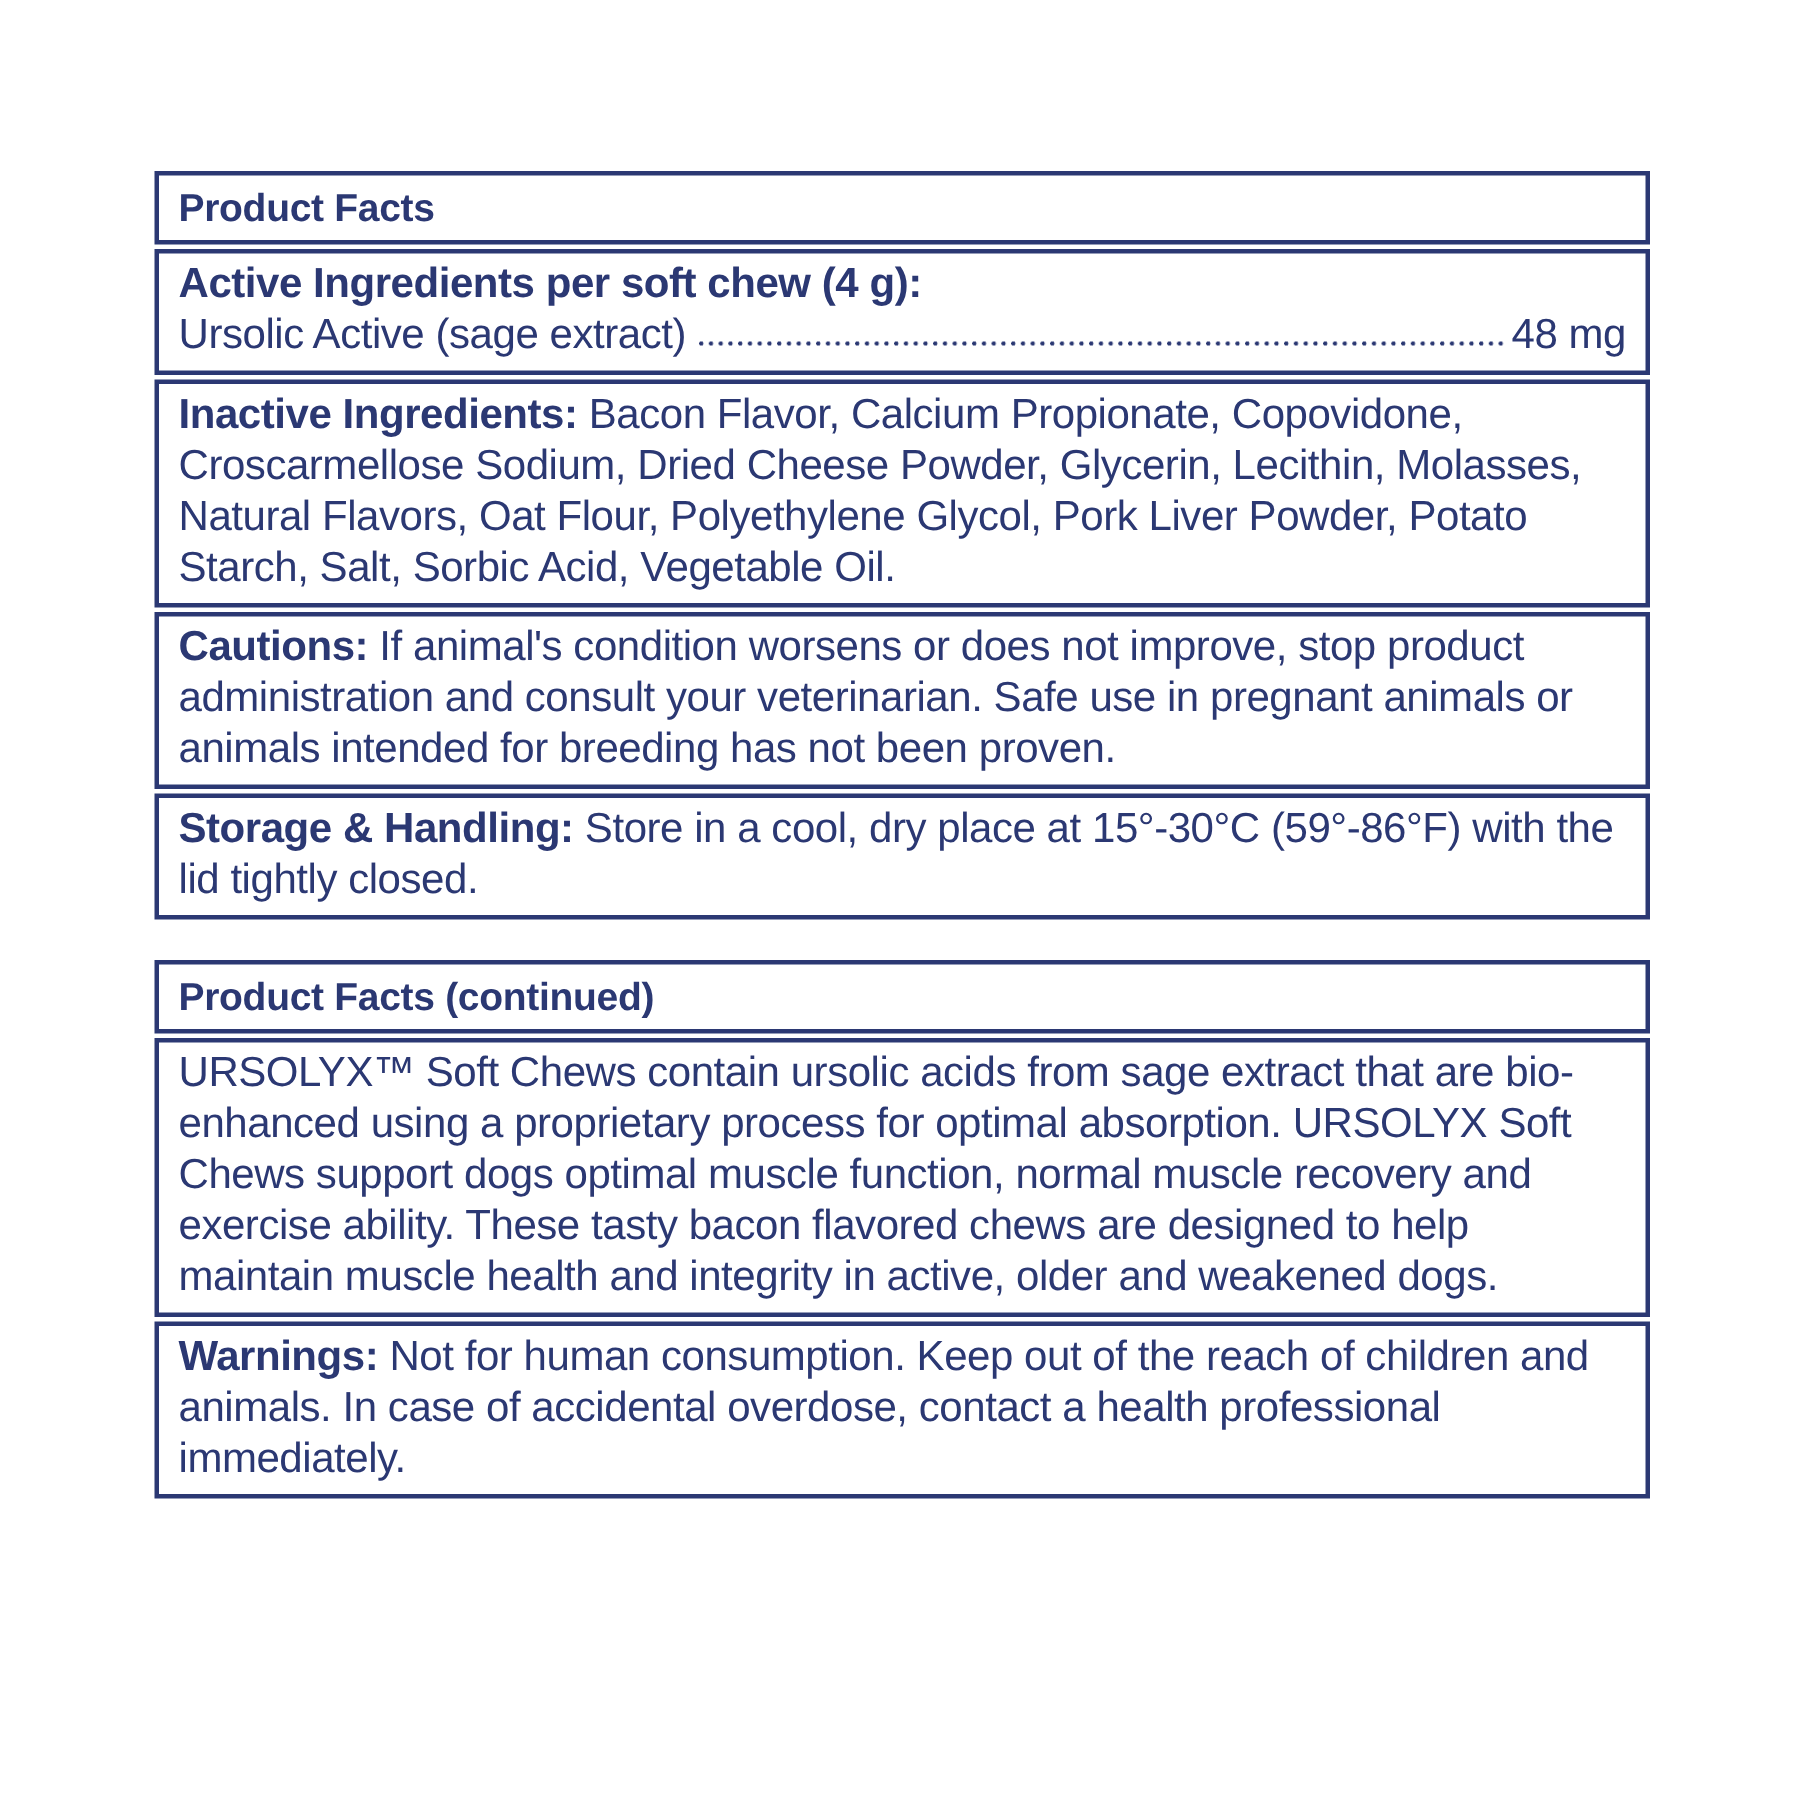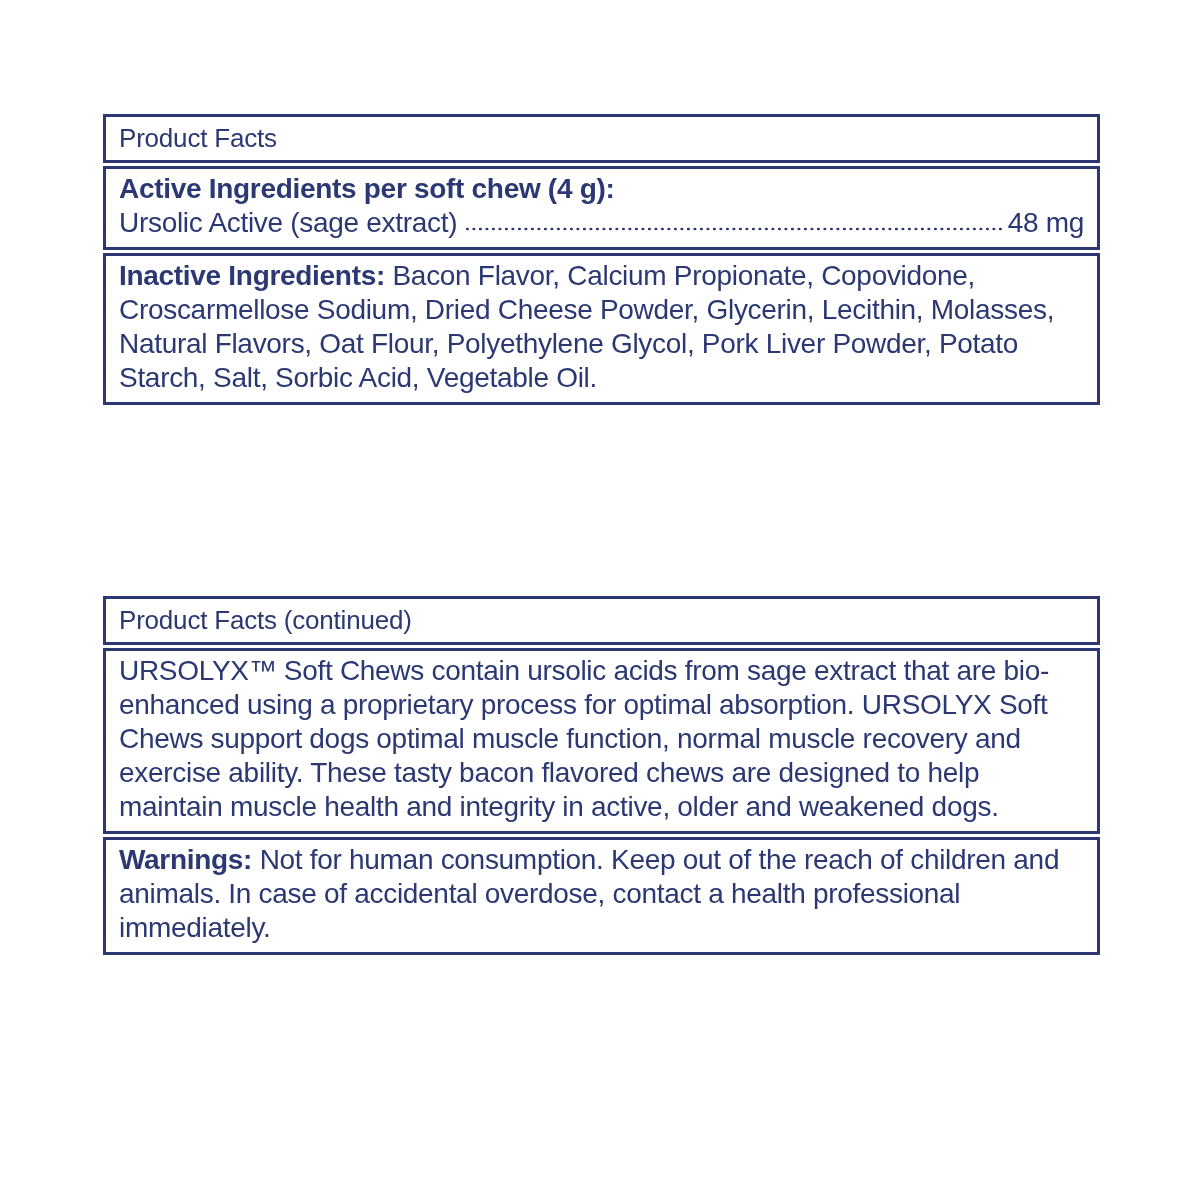--- a/index.html
+++ b/index.html
@@ -10,30 +10,30 @@
     background: var(--bg);
     font-family: "Liberation Sans", sans-serif;
     color: var(--navy);
   }
   .page { position: relative; width: 1200px; height: 1200px; overflow: hidden; }
   .panel {
     position: absolute; left: 103px; width: 997px;
     display: flex; flex-direction: column; gap: 3px;
   }
   .panel-1 { top: 114px; }
-  .panel-2 { top: 596px; }
+  .panel-2 { top: 640px; }
   .box {
     border: 3px solid var(--navy);
     background: var(--bg);
     padding: 3px 13px 7px 13px;
     font-size: 28px; line-height: 34px; letter-spacing: -0.3px;
   }
   .box p { margin: 0; }
   .header-box {
-    font-weight: 400; font-size: 26px; line-height: 34px;
+    font-weight: 700; font-size: 26px; line-height: 34px;
     padding: 4px 13px 5px 13px; letter-spacing: -0.2px;
   }
   .bold { font-weight: 700; }
   .leader-row { display: flex; align-items: baseline; }
   .dots {
     flex: 1 1 auto; align-self: flex-end;
     height: 4px; margin: 0 5px 9px 9px;
     background-image: radial-gradient(circle at 1.5px 2px, var(--navy) 1.25px, transparent 1.6px);
     background-size: 6.5px 4px;
     background-repeat: repeat-x;
@@ -61,21 +61,33 @@
       </div>
     </div>
 
     <div class="box">
       <p>
         <span class="bold">Inactive Ingredients:</span>
         <span>Bacon Flavor, Calcium Propionate, Copovidone, Croscarmellose Sodium, Dried Cheese Powder, Glycerin, Lecithin, Molasses, Natural Flavors, Oat Flour, Polyethylene Glycol, Pork Liver Powder, Potato Starch, Salt, Sorbic Acid, Vegetable Oil.</span>
       </p>
     </div>
 
+    <div class="box">
+      <p>
+        <span class="bold">Cautions:</span>
+        <span>If animal's condition worsens or does not improve, stop product administration and consult your veterinarian. Safe use in pregnant animals or animals intended for breeding has not been proven.</span>
+      </p>
+    </div>
 
+    <div class="box">
+      <p>
+        <span class="bold">Storage &amp; Handling:</span>
+        <span>Store in a cool, dry place at 15°-30°C (59°-86°F) with the lid tightly closed.</span>
+      </p>
+    </div>
 
   </section>
 
   <section class="panel panel-2">
 
     <div class="box header-box">
       <p>Product Facts (continued)</p>
     </div>
 
 

